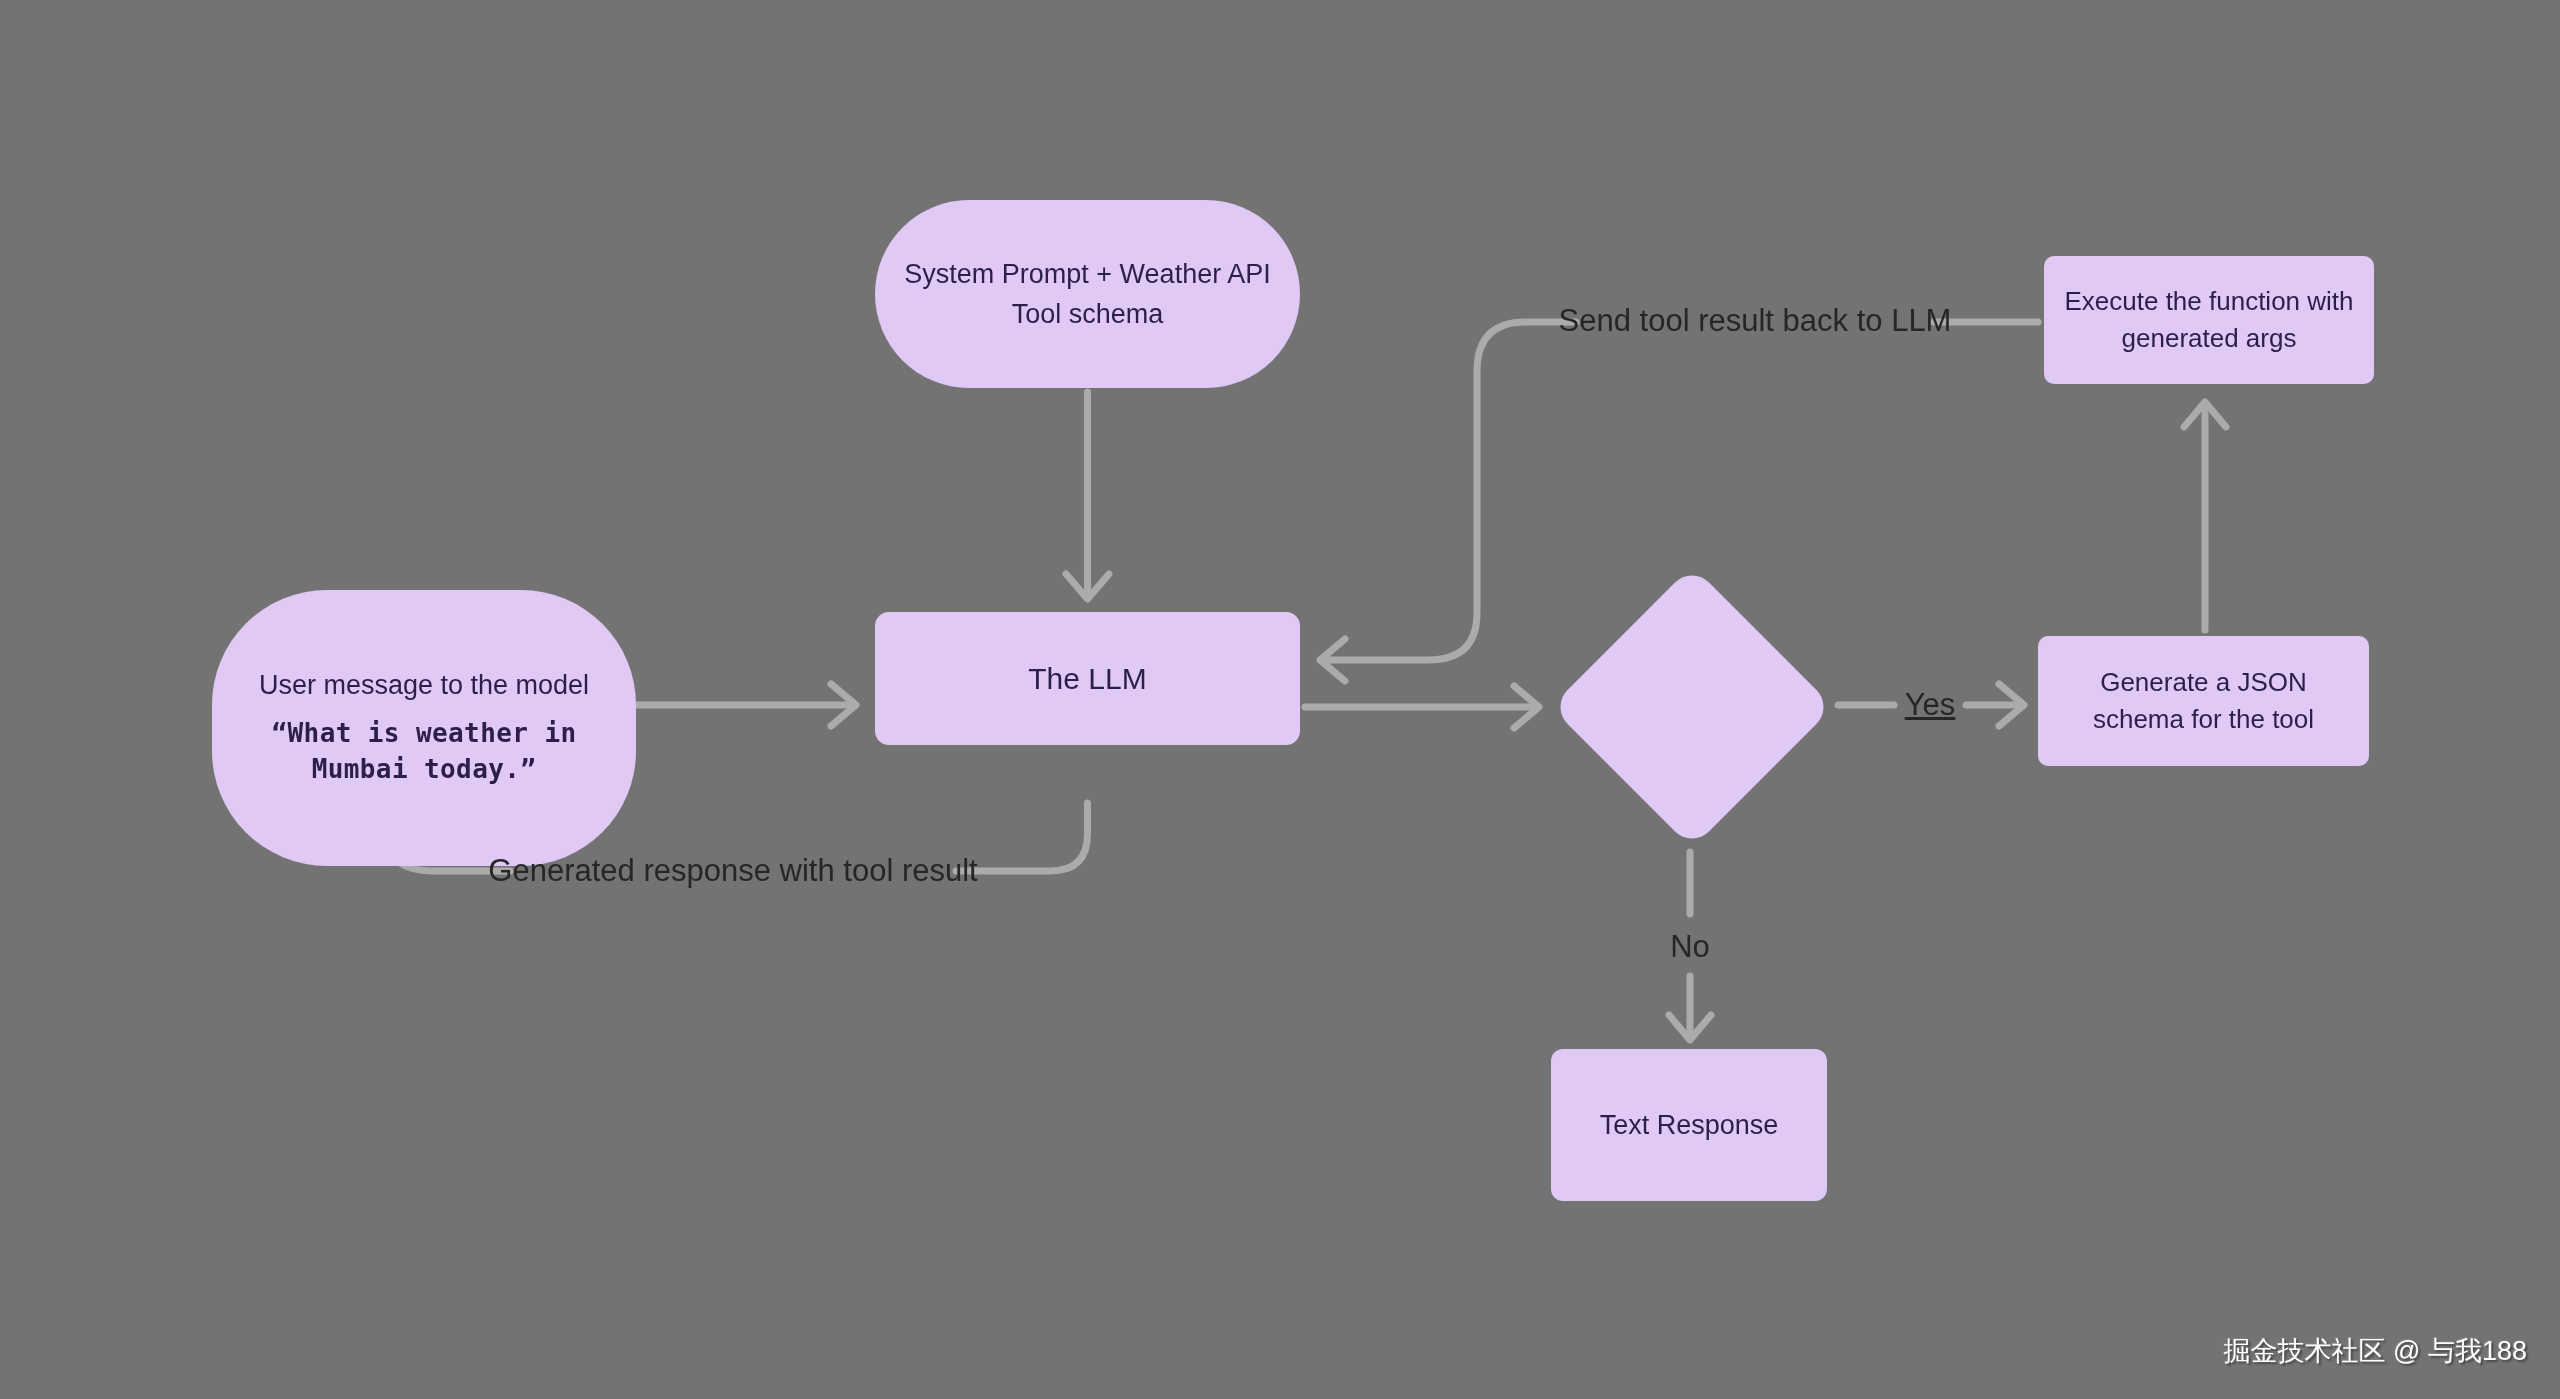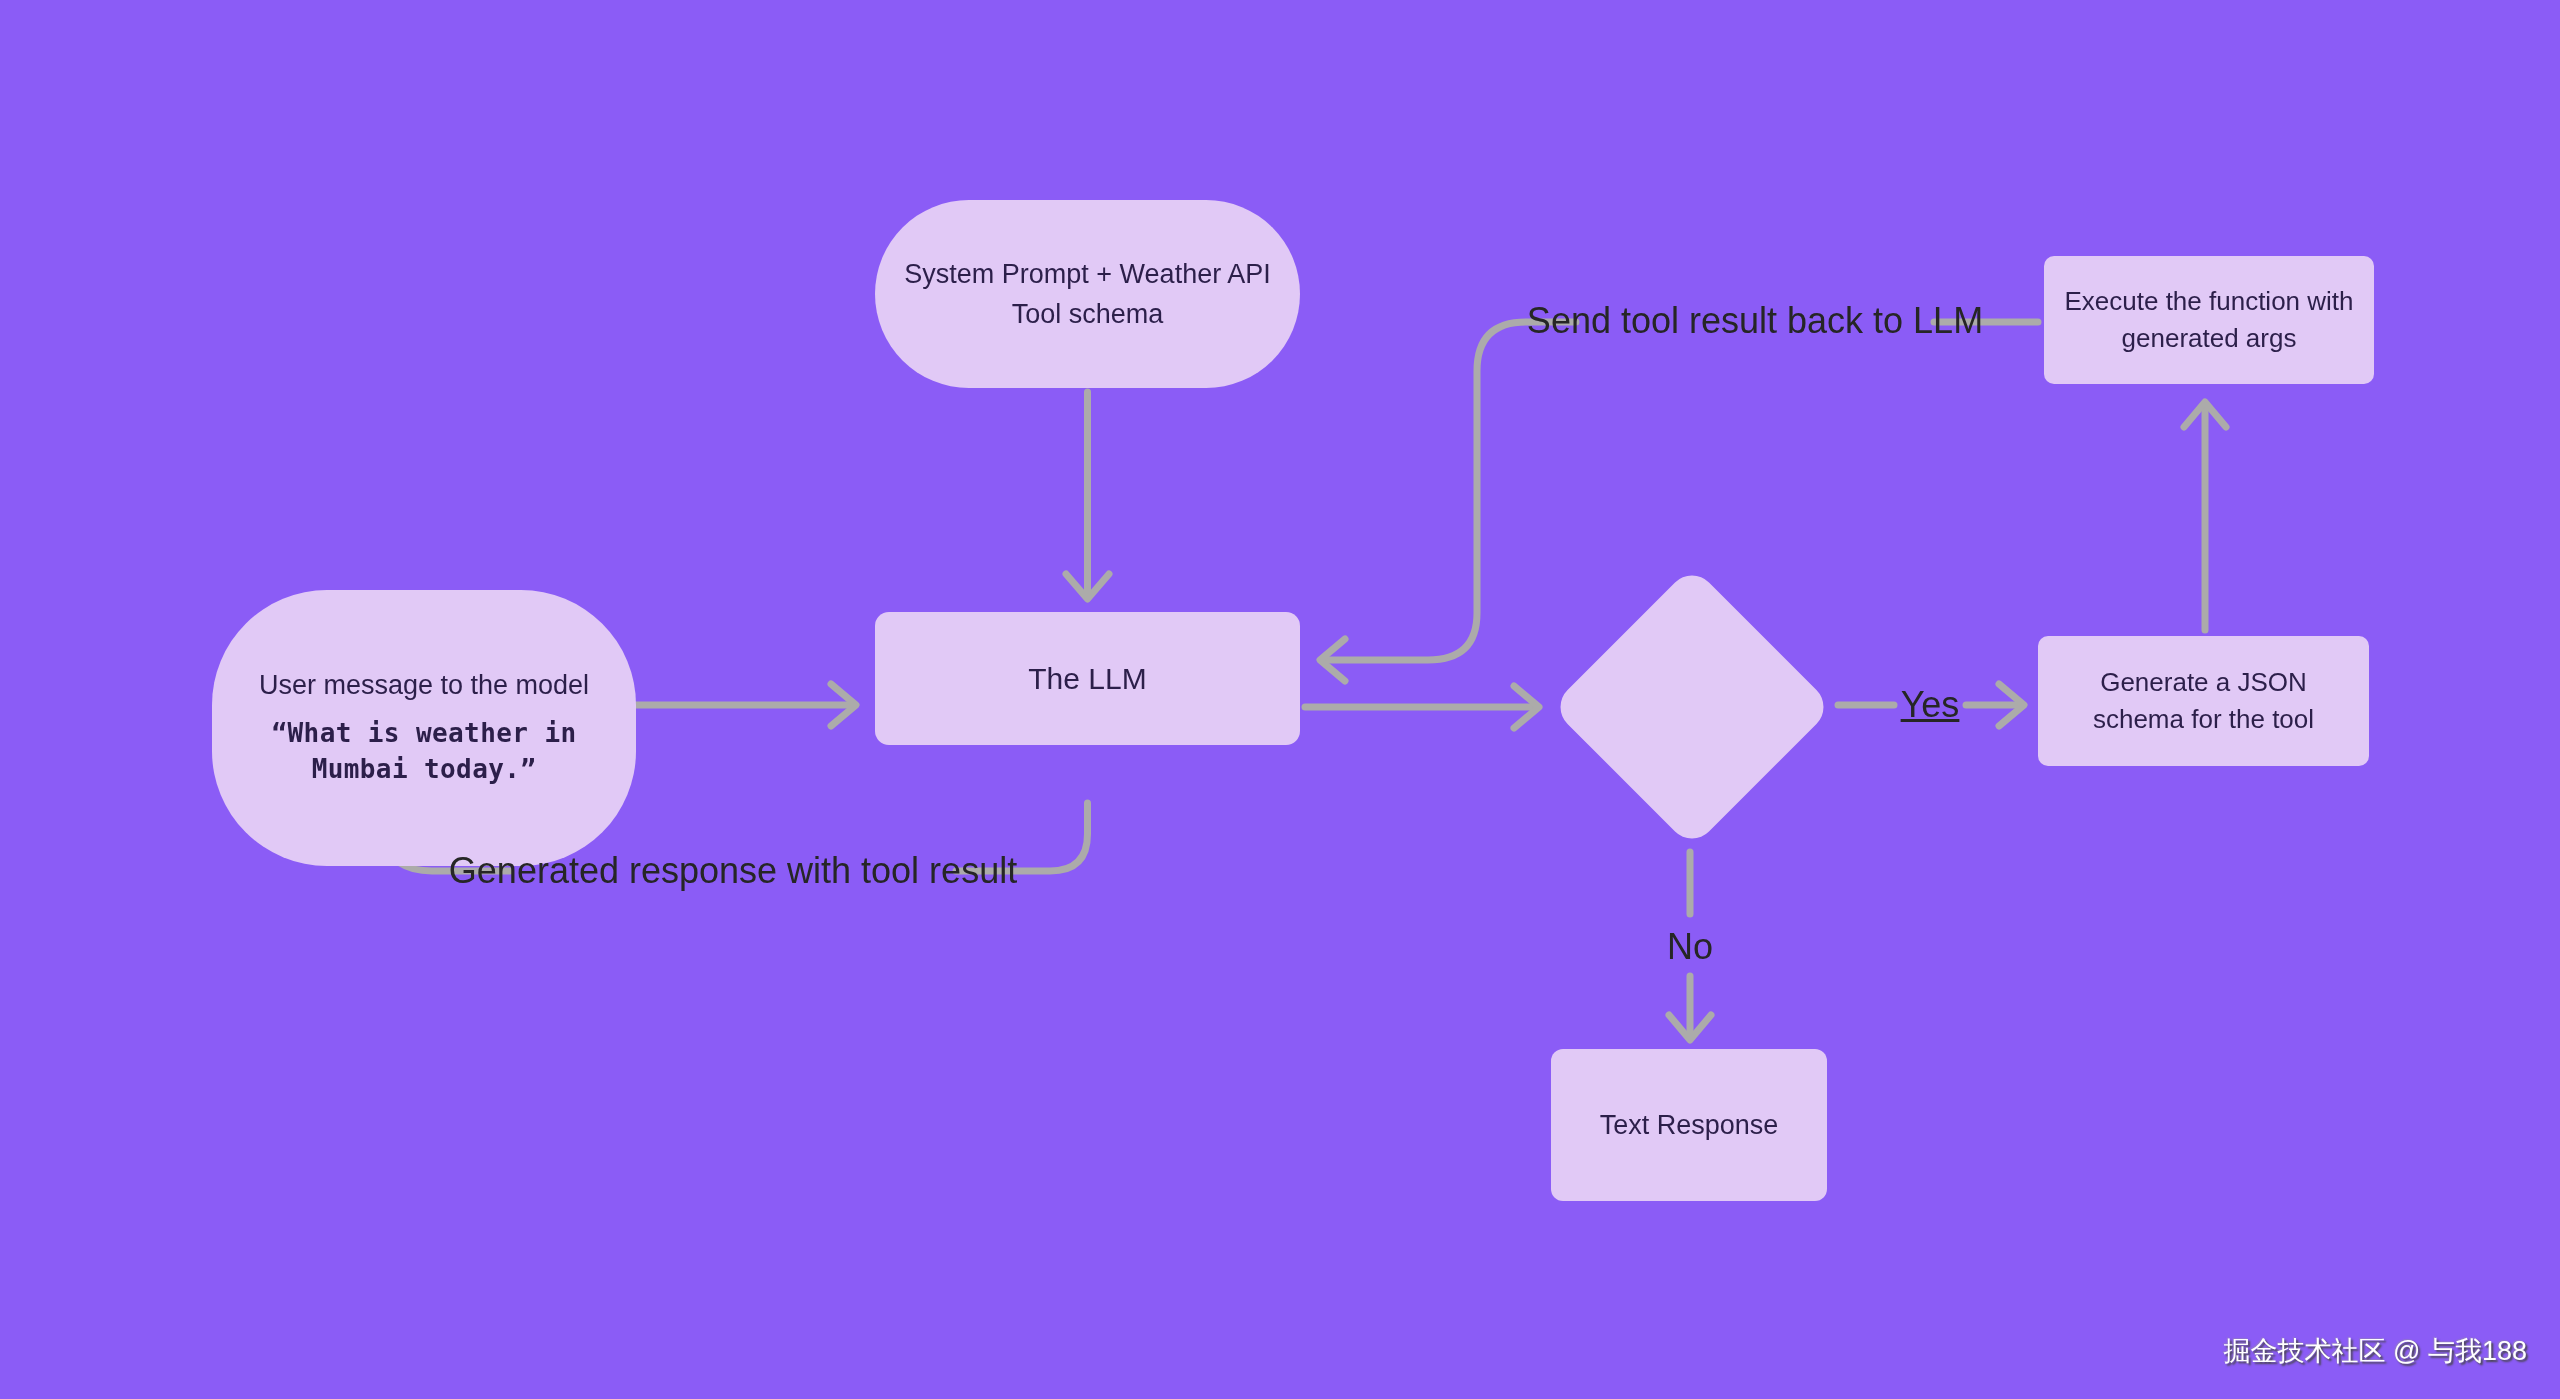--- a/index.html
+++ b/index.html
@@ -5,21 +5,21 @@
   html, body {
     margin: 0;
     padding: 0;
     background: #fcfbfa;
     font-family: "Liberation Sans", sans-serif;
   }
   #canvas {
     position: relative;
     width: 2560px;
     height: 1399px;
-    background: #8b5cf6;
+    background: #737373;
     overflow: hidden;
   }
   #edges {
     position: absolute;
     left: 0; top: 0;
     width: 2560px; height: 1399px;
   }
   #edges path, #edges polyline {
     fill: none;
     stroke: #acabaa;
@@ -106,21 +106,21 @@
     left: 1551px; top: 1049px;
     width: 276px; height: 152px;
     border-radius: 12px;
     font-size: 27px;
   }
   .edge-label {
     position: absolute;
     transform: translate(-50%, -50%);
     white-space: nowrap;
     color: #262626;
-    font-size: 36px;
+    font-size: 31px;
   }
   .label-send { left: 1755px; top: 321px; }
   .label-yes  { left: 1930px; top: 705px; text-decoration: underline; }
   .label-no   { left: 1690px; top: 947px; }
   .label-genresp { left: 733px; top: 871px; }
   .watermark {
     position: absolute;
     right: 33px;
     bottom: 30px;
     font-size: 27px;

